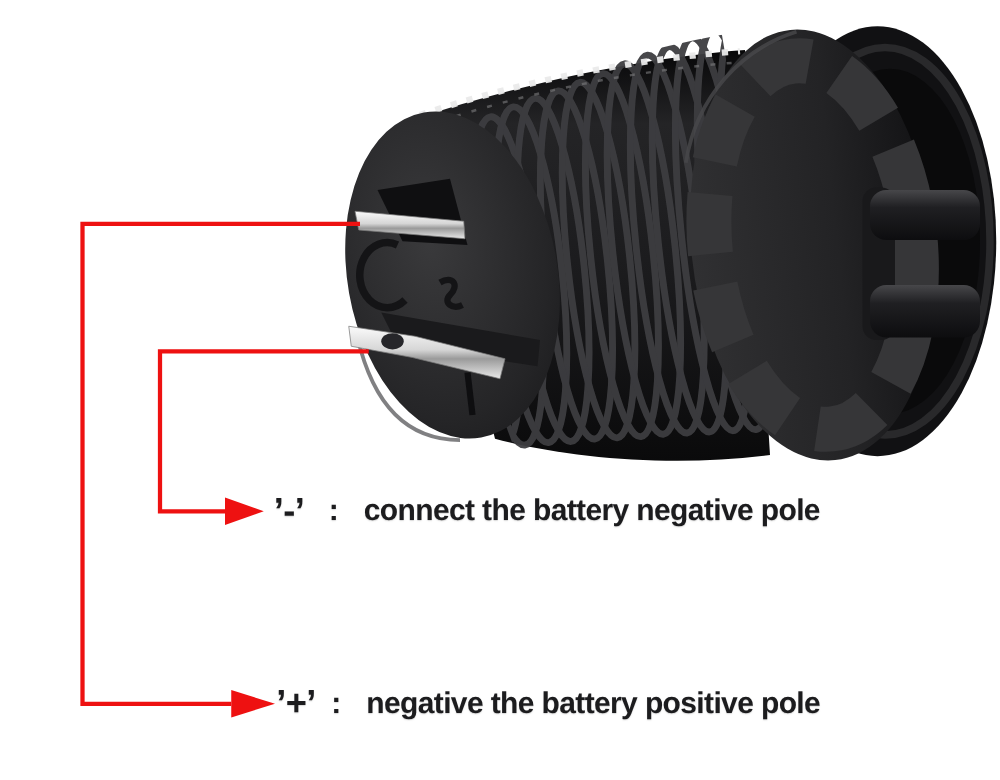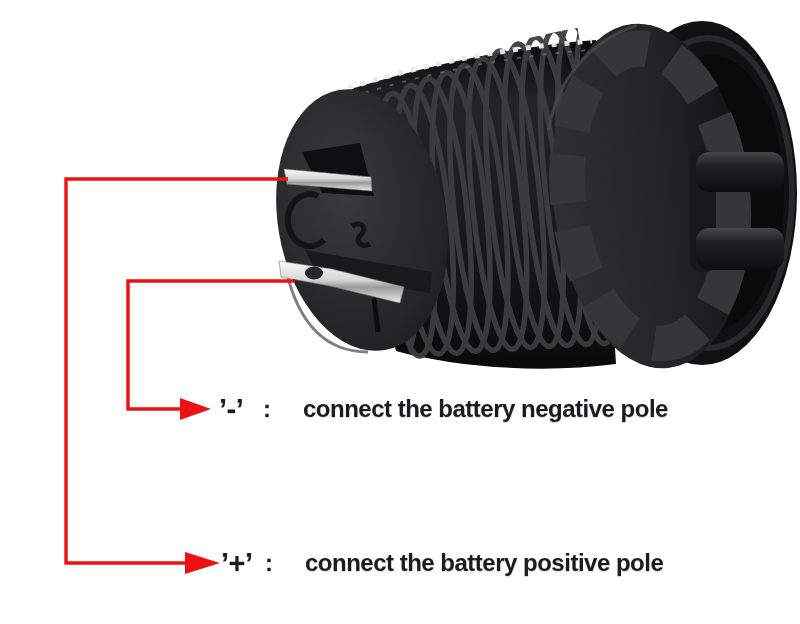--- a/index.html
+++ b/index.html
@@ -11,21 +11,21 @@
   .stage{position:absolute;left:0;top:0;width:800px;height:624px;}
   svg.diagram{position:absolute;left:0;top:0;}
   .label-row{
     position:absolute;display:flex;align-items:center;
     color:#1c1c1e;font-weight:600;font-size:24px;line-height:1;
     letter-spacing:-0.5px;white-space:nowrap;
     text-shadow:0 1px 1px rgba(140,140,140,0.35);
   }
   .label-row .sym{font-size:29px;min-width:44px;display:inline-block;}
   .label-row .sep{min-width:26px;display:inline-block;text-align:left;}
-  .label-row .txt{display:inline-block;margin-left:14px;}
+  .label-row .txt{display:inline-block;margin-left:2px;}
   .row-negative{left:219px;top:393px;height:32px;}
   .row-positive{left:221px;top:547px;height:32px;}
 </style>
 </head>
 <body>
 
 <div class="stage">
 
   <svg class="diagram" width="800" height="624" viewBox="0 0 800 624">
     <defs>
@@ -134,16 +134,16 @@
 
   <div class="label-row row-negative">
     <span class="sym">’-’</span>
     <span class="sep">:</span>
     <span class="txt">connect the battery negative pole</span>
   </div>
 
   <div class="label-row row-positive">
     <span class="sym">’+’</span>
     <span class="sep">:</span>
-    <span class="txt">connect the battery positive pole</span>
+    <span class="txt">negative the battery positive pole</span>
   </div>
 
 </div>
 
 </body></html>

